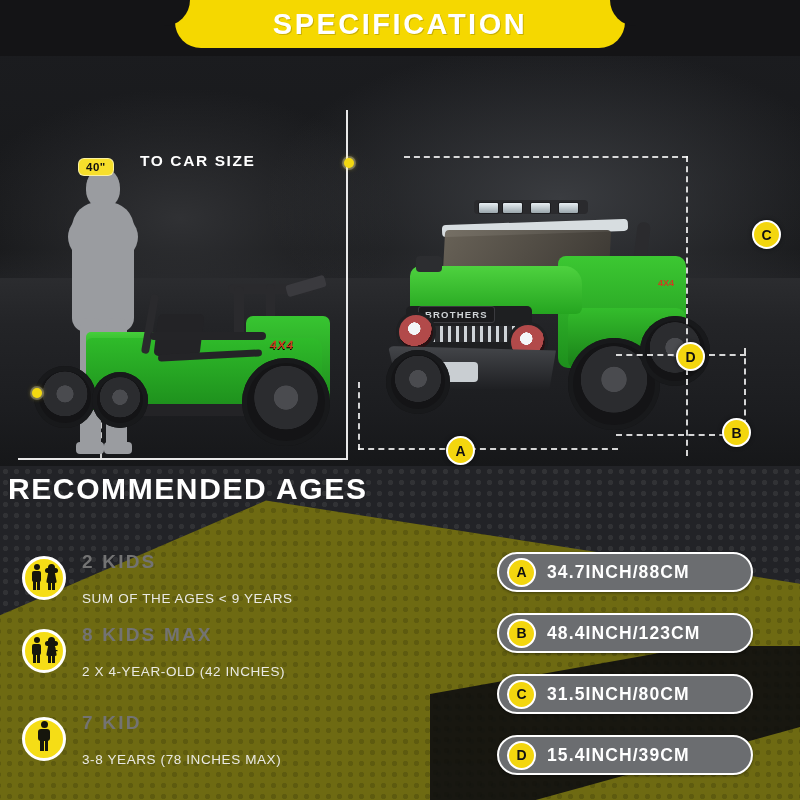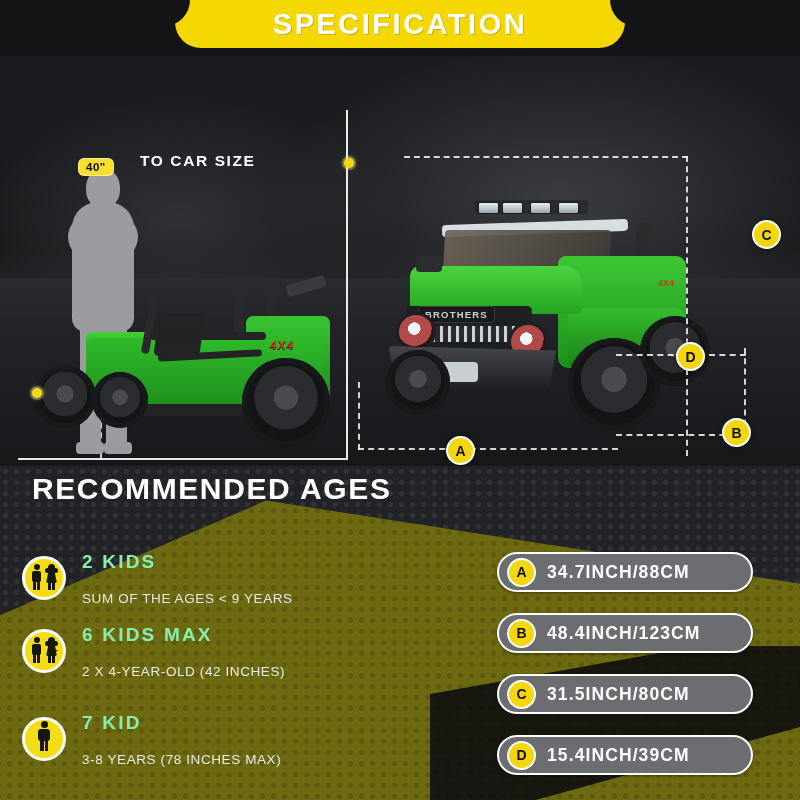--- a/index.html
+++ b/index.html
@@ -142,21 +142,21 @@
   .olive2{
     position:absolute;left:430px;top:180px;width:420px;height:160px;background:#0f0f11;opacity:.9;
     clip-path:polygon(0% 30%, 64% 0%, 100% 0%, 100% 42%, 20% 100%, 0% 100%);
   }
   .olive .dots2,.olive2 .dots2{
     position:absolute;inset:0;
     background-image:radial-gradient(circle, rgba(0,0,0,.14) 2.6px, transparent 2.9px);
     background-size:11px 11px;
   }
   .rec-title{
-    position:absolute;left:32px;top:472px;color:#fff;font-size:30px;font-weight:bold;
+    position:absolute;left:8px;top:472px;color:#fff;font-size:30px;font-weight:bold;
     letter-spacing:1.6px;z-index:20;
   }
 
   
   .agerow{position:absolute;left:22px;display:flex;align-items:center;gap:16px;z-index:20;}
   .ageicon{
     width:44px;height:44px;border-radius:50%;background:#F5DD16;
     border:3px solid #ffffff;display:flex;align-items:flex-end;justify-content:center;
     gap:2px;padding-bottom:7px;box-sizing:border-box;position:relative;flex:none;
   }
@@ -167,21 +167,21 @@
   .fig .l2{position:absolute;left:7px;top:17px;width:3px;height:9px;background:#16160c;}
   .fig.girl .t{left:1px;width:11px;height:12px;clip-path:polygon(22% 0,78% 0,100% 100%,0 100%);}
   .fig.girl .h{left:3px;width:7px;height:7px;}
   .fig.girl .hair{position:absolute;left:0px;top:4px;width:13px;height:5px;background:#16160c;border-radius:3px;}
   .fig.solo{width:16px;height:30px;}
   .fig.solo .h{left:4.5px;top:0;width:7px;height:7px;}
   .fig.solo .t{left:2px;top:8px;width:12px;height:12px;border-radius:3px;}
   .fig.solo .l1{left:4px;top:19px;width:3.5px;height:11px;}
   .fig.solo .l2{left:8.5px;top:19px;width:3.5px;height:11px;}
   .plusmark{position:absolute;right:5px;top:12px;color:#16160c;font-size:11px;font-weight:bold;}
-  .agetext .t1{color:#86efac;font-size:19px;font-weight:bold;letter-spacing:2.2px;line-height:1.15;}
+  .agetext .t1{color:#737373;font-size:19px;font-weight:bold;letter-spacing:2.2px;line-height:1.15;}
   .agetext .t2{color:#e9e9e4;font-size:13.5px;letter-spacing:.6px;margin-top:18px;}
 
   
   .pill{
     position:absolute;left:497px;width:256px;height:40px;
     background:#6b6d70;border:2px solid #ffffff;border-radius:22px;
     display:flex;align-items:center;gap:11px;padding-left:8px;box-sizing:border-box;z-index:20;
     box-shadow:0 1px 3px rgba(0,0,0,.45);
   }
   .pill .lt{
@@ -330,21 +330,21 @@
       <div class="fig girl">
           <div class="hair"></div>
           <div class="h"></div>
           <div class="t"></div>
           <div class="l1"></div>
           <div class="l2"></div>
         </div>
       <span class="plusmark">+</span>
     </div>
     <div class="agetext">
-      <div class="t1">6 KIDS MAX</div>
+      <div class="t1">8 KIDS MAX</div>
       <div class="t2">2 X 4-YEAR-OLD (42 INCHES)</div>
     </div>
   </div>
 
   <div class="agerow" style="top:712px;">
     <div class="ageicon">
       <div class="fig solo">
           <div class="h"></div>
           <div class="t"></div>
           <div class="l1"></div>

